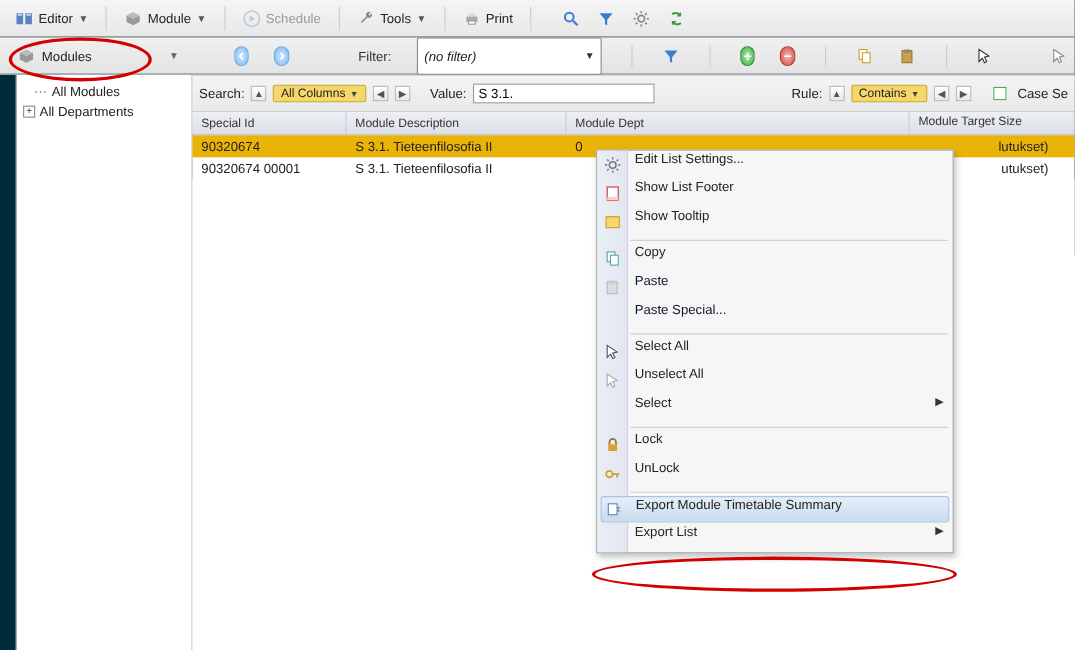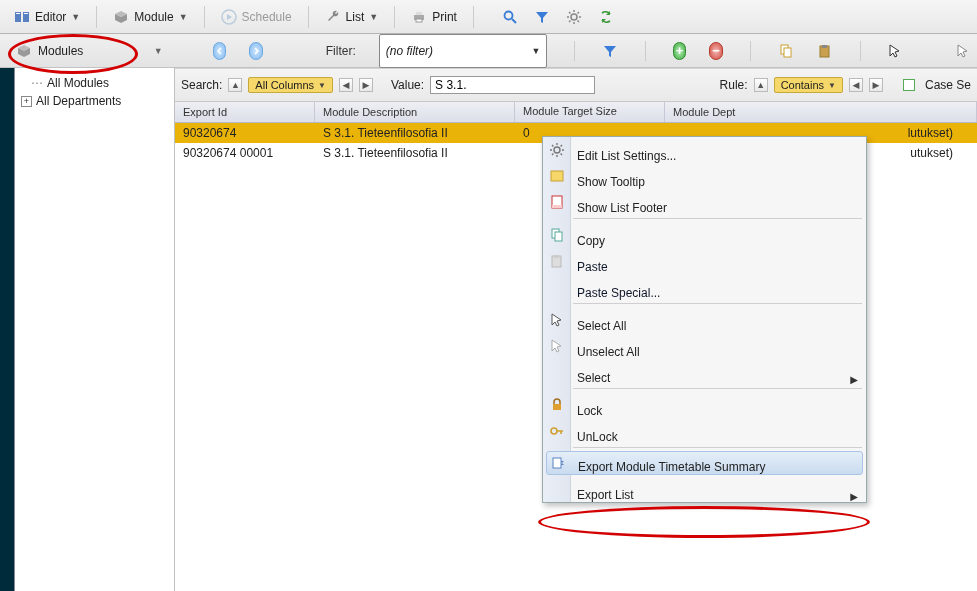--- a/index.html
+++ b/index.html
@@ -149,21 +149,21 @@
     width: 325px;
     background:#f6f6f6;
     border:1px solid #9aa;
     box-shadow: 2px 3px 6px rgba(0,0,0,0.25);
     font-size:12px;
   }
   .ctxmenu .stripe { position:absolute; left:0; top:0; bottom:0; width:28px; background:linear-gradient(to right,#eaeef6,#e1e6f0); border-right:1px solid #cfd4df;}
   .citem {
     position:relative;
     height:26px;
-    display:flex; align-items:flex-end;
+    display:flex; align-items:flex-start;
     padding-left:34px;
     padding-right:4px;
   }
   .citem .cicon { position:absolute; left:6px; top:5px; width:16px; height:16px; display:flex;align-items:center;justify-content:center;}
   .citem.disabled { color:#0f172a; }
   .citem.hl {
     background: linear-gradient(#e5eef8,#c9dbef);
     border:1px solid #a9c4e4;
     border-radius:3px;
     margin:1px 3px;
@@ -219,21 +219,21 @@
       </span>
     <span>Schedule</span>
   </div>
   <span class="sep"></span>
   <div class="tbtn">
     <span class="icon">
         <svg viewBox="0 0 16 16">
           <path fill="#888" d="M13 3a3 3 0 01-4 4L4 12l-1-1 5-5a3 3 0 014-4l-2 2 1 1z"></path>
         </svg>
       </span>
-    <span>List</span>
+    <span>Tools</span>
     <span class="caret">▼</span>
   </div>
   <span class="sep"></span>
   <div class="tbtn">
     <span class="icon">
         <svg viewBox="0 0 16 16">
           <rect x="3" y="6" width="10" height="5" fill="#aaa"></rect>
           <rect x="5" y="3" width="6" height="3" fill="#ddd"></rect>
           <rect x="5" y="10" width="6" height="3" fill="#fff" stroke="#999"></rect>
         </svg>
@@ -369,24 +369,24 @@
         <span class="mini-caret">▼</span>
       </span>
       <span class="navtri">◀</span>
       <span class="navtri">▶</span>
       <span style="width:8px"></span>
       <span class="casebox"></span>
       <span>Case Se</span>
     </div>
 
     <div class="theader">
-      <div class="th col-id">Export Id</div>
+      <div class="th col-id">Special Id</div>
       <div class="th col-desc">Module Description</div>
+      <div class="th col-dept">Module Dept</div>
       <div class="th col-size small">Module Target Size</div>
-      <div class="th col-dept">Module Dept</div>
     </div>
 
     <div class="trow selected">
       <div class="td col-id">90320674</div>
       <div class="td col-desc">S 3.1. Tieteenfilosofia II</div>
       <div class="td col-size">0</div>
       <div class="td col-dept">lutukset)</div>
     </div>
     <div class="trow">
       <div class="td col-id">90320674 00001</div>
@@ -407,34 +407,34 @@
         <svg viewBox="0 0 16 16">
           <circle cx="8" cy="8" r="3" fill="none" stroke="#777" stroke-width="1.4"></circle>
           <path stroke="#777" stroke-width="1.4" d="M8 1v2M8 13v2M1 8h2M13 8h2M3 3l1.4 1.4M11.6 11.6L13 13M13 3l-1.4 1.4M4.4 11.6L3 13"></path>
         </svg>
       </span>
     <span>Edit List Settings...</span>
   </div>
   <div class="citem">
     <span class="cicon">
         <svg viewBox="0 0 16 16">
-          <rect x="2" y="3" width="12" height="10" fill="#f6d76a" stroke="#c8a030"></rect>
-        </svg>
-      </span>
-    <span>Show Tooltip</span>
-  </div>
-  <div class="citem">
-    <span class="cicon">
-        <svg viewBox="0 0 16 16">
           <rect x="3" y="2" width="10" height="12" fill="#fff" stroke="#c33"></rect>
           <rect x="3" y="11" width="10" height="3" fill="#fcc"></rect>
         </svg>
       </span>
     <span>Show List Footer</span>
   </div>
+  <div class="citem">
+    <span class="cicon">
+        <svg viewBox="0 0 16 16">
+          <rect x="2" y="3" width="12" height="10" fill="#f6d76a" stroke="#c8a030"></rect>
+        </svg>
+      </span>
+    <span>Show Tooltip</span>
+  </div>
   <div class="ctx-sep"></div>
   <div class="citem">
     <span class="cicon">
         <svg viewBox="0 0 16 16">
           <rect x="3" y="2" width="7" height="9" fill="#fff" stroke="#5a9"></rect>
           <rect x="6" y="5" width="7" height="9" fill="#fff" stroke="#5a9"></rect>
         </svg>
       </span>
     <span>Copy</span>
   </div>

